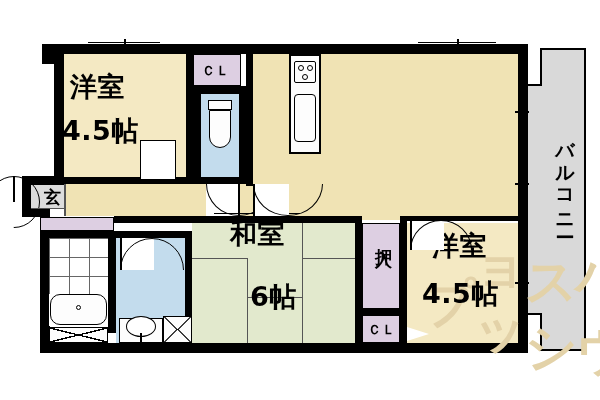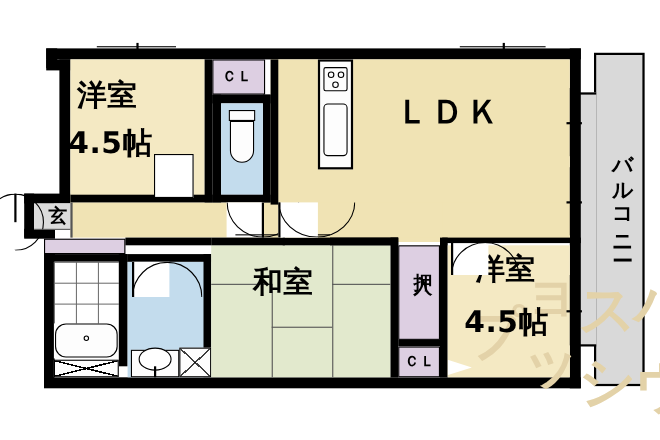--- a/index.html
+++ b/index.html
@@ -165,21 +165,20 @@
 
   <div class="wall" style="left:40px; top:343px; width:488px; height:10px;"></div>
 
   <div class="wall" style="left:518px; top:44px; width:10px; height:309px;"></div>
 
   <div class="fill fill-ldk" style="left:246px; top:54px; width:272px; height:166px;"></div>
 
   <div class="fill fill-ldk" style="left:64px; top:184px; width:338px; height:32px;"></div>
   <div class="fill fill-ldk" style="left:402px; top:184px; width:116px; height:36px;"></div>
 
-  <div class="label label-ldk" style="left:360px; top:88px;">ＬＤＫ</div>
 
   <div class="box" style="left:289px; top:54px; width:32px; height:100px; border-width:2px;"></div>
   <div class="box box-thin" style="left:294px; top:61px; width:22px; height:22px; border-radius:2px;"></div>
   <div class="abs" style="left:298px; top:65px; width:6px; height:6px; border:1.3px solid #000; border-radius:50%;"></div>
   <div class="abs" style="left:307px; top:65px; width:6px; height:6px; border:1.3px solid #000; border-radius:50%;"></div>
   <div class="abs" style="left:302px; top:74px; width:6px; height:6px; border:1.3px solid #000; border-radius:50%;"></div>
   <div class="box box-thin" style="left:294px; top:94px; width:22px; height:48px; border-radius:4px;"></div>
 
   <div class="wall" style="left:246px; top:54px; width:7px; height:132px;"></div>
 
@@ -274,21 +273,22 @@
 
   <div class="fill fill-washi" style="left:192px; top:223px; width:163px; height:120px;"></div>
   <div class="wall" style="left:192px; top:216px; width:170px; height:7px;"></div>
   <div class="wall" style="left:355px; top:216px; width:7px; height:127px;"></div>
 
   <div class="hair" style="left:192px; top:258px; width:55px; height:1.4px;"></div>
   <div class="hair" style="left:247px; top:297px; width:55px; height:1.4px;"></div>
   <div class="hair" style="left:247px; top:258px; width:1.4px; height:85px;"></div>
   <div class="hair" style="left:302px; top:223px; width:1.4px; height:120px;"></div>
   <div class="hair" style="left:302px; top:258px; width:53px; height:1.4px;"></div>
-  <div class="label label-room" style="left:230px; top:243px;">和室</div>
+  <div class="label label-room" style="left:230px; top:220px;">和室</div>
+  <div class="label label-num" style="left:250px; top:283px;">6帖</div>
 
   <div class="win-h" style="left:214px; top:213px; width:86px; height:7px;">
     <i class="a"></i>
       <i class="b"></i>
       <u></u>
   </div>
 
   <div class="fill fill-cl" style="left:362px; top:223px; width:38px; height:86px;"></div>
   <div class="abs" style="left:362px; top:223px; width:38px; height:86px; border:1.5px solid #000;"></div>
   <div class="label-vert-sm" style="left:373px; top:235px; font-size:17px;">押入</div>

